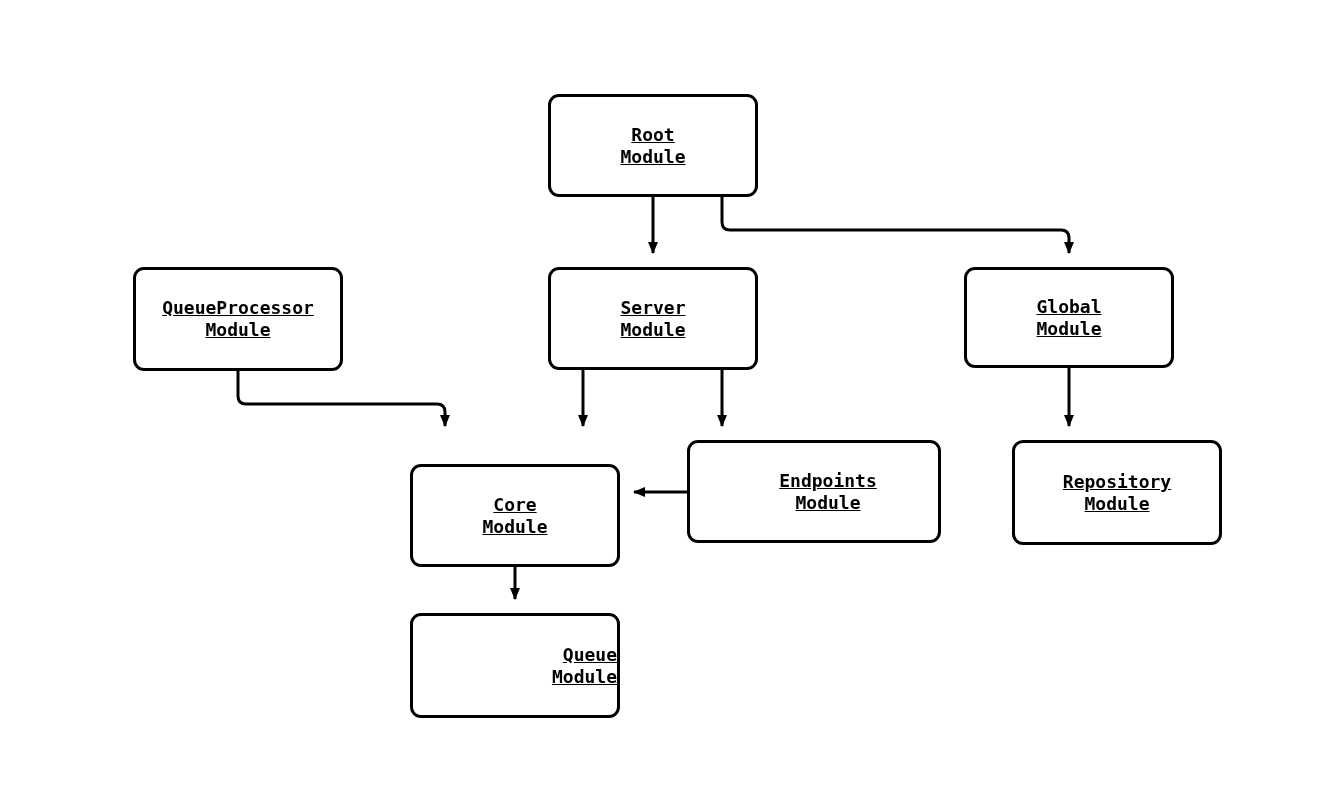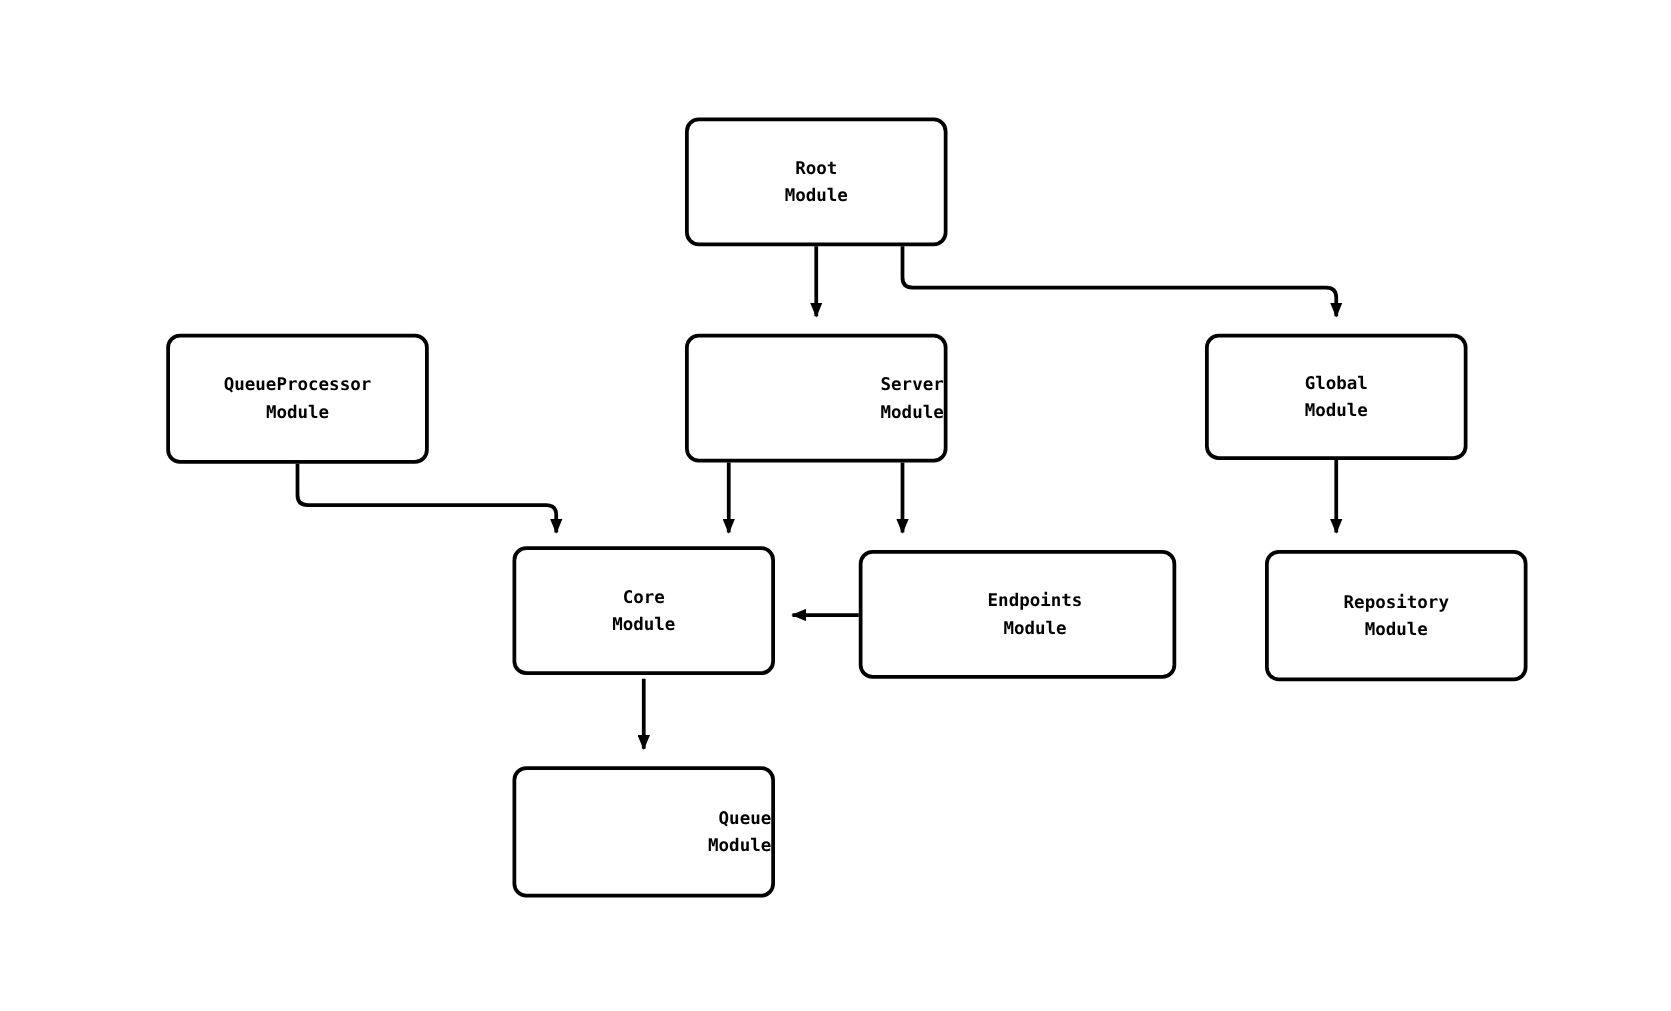--- a/index.html
+++ b/index.html
@@ -33,26 +33,27 @@
     border-radius: 11px;
     display: flex;
     flex-direction: column;
     align-items: center;
     justify-content: center;
     text-align: center;
     z-index: 2;
   }
   .node-label {
     font-family: "DejaVu Sans Mono", "Liberation Mono", monospace;
-    font-size: 14px;
+    font-size: 18px;
     font-weight: bold;
     line-height: 22px;
     color: #000000;
     white-space: pre;
     letter-spacing: 0px;
+    text-decoration: underline;
   }
 </style>
 </head>
 <body>
 
 <div id="canvas">
 
   <svg id="edges" viewBox="0 0 1337 809" width="1337" height="809" xmlns="http://www.w3.org/2000/svg">
     <defs>
       <marker id="arrow" viewBox="0 0 12 10" refX="11" refY="5" markerWidth="12" markerHeight="10" orient="auto-start-reverse" markerUnits="userSpaceOnUse">
@@ -80,31 +81,31 @@
   <div class="node" style="left:548px; top:94px; width:210px; height:103px;">
     <span class="node-label">Root</span>
     <span class="node-label">Module</span>
   </div>
 
   <div class="node" style="left:133px; top:267px; width:210px; height:104px;">
     <span class="node-label">QueueProcessor</span>
     <span class="node-label">Module</span>
   </div>
 
-  <div class="node" style="left:548px; top:267px; width:210px; height:103px;align-items:flex-end;">
+  <div class="node" style="left:548px; top:267px; width:210px; height:103px;">
     <span class="node-label">Server</span>
     <span class="node-label">Module</span>
   </div>
 
   <div class="node" style="left:964px; top:267px; width:210px; height:101px;justify-content:center;">
     <span class="node-label">Global</span>
     <span class="node-label">Module</span>
   </div>
 
-  <div class="node" style="left:410px; top:437px; width:210px; height:103px;">
+  <div class="node" style="left:410px; top:464px; width:210px; height:103px;">
     <span class="node-label">Core</span>
     <span class="node-label">Module</span>
   </div>
 
   <div class="node" style="left:687px; top:440px; width:254px; height:103px;padding-left:28px;">
     <span class="node-label">Endpoints</span>
     <span class="node-label">Module</span>
   </div>
 
   <div class="node" style="left:964px; top:440px; width:210px; height:105px;margin-left:48px;">

